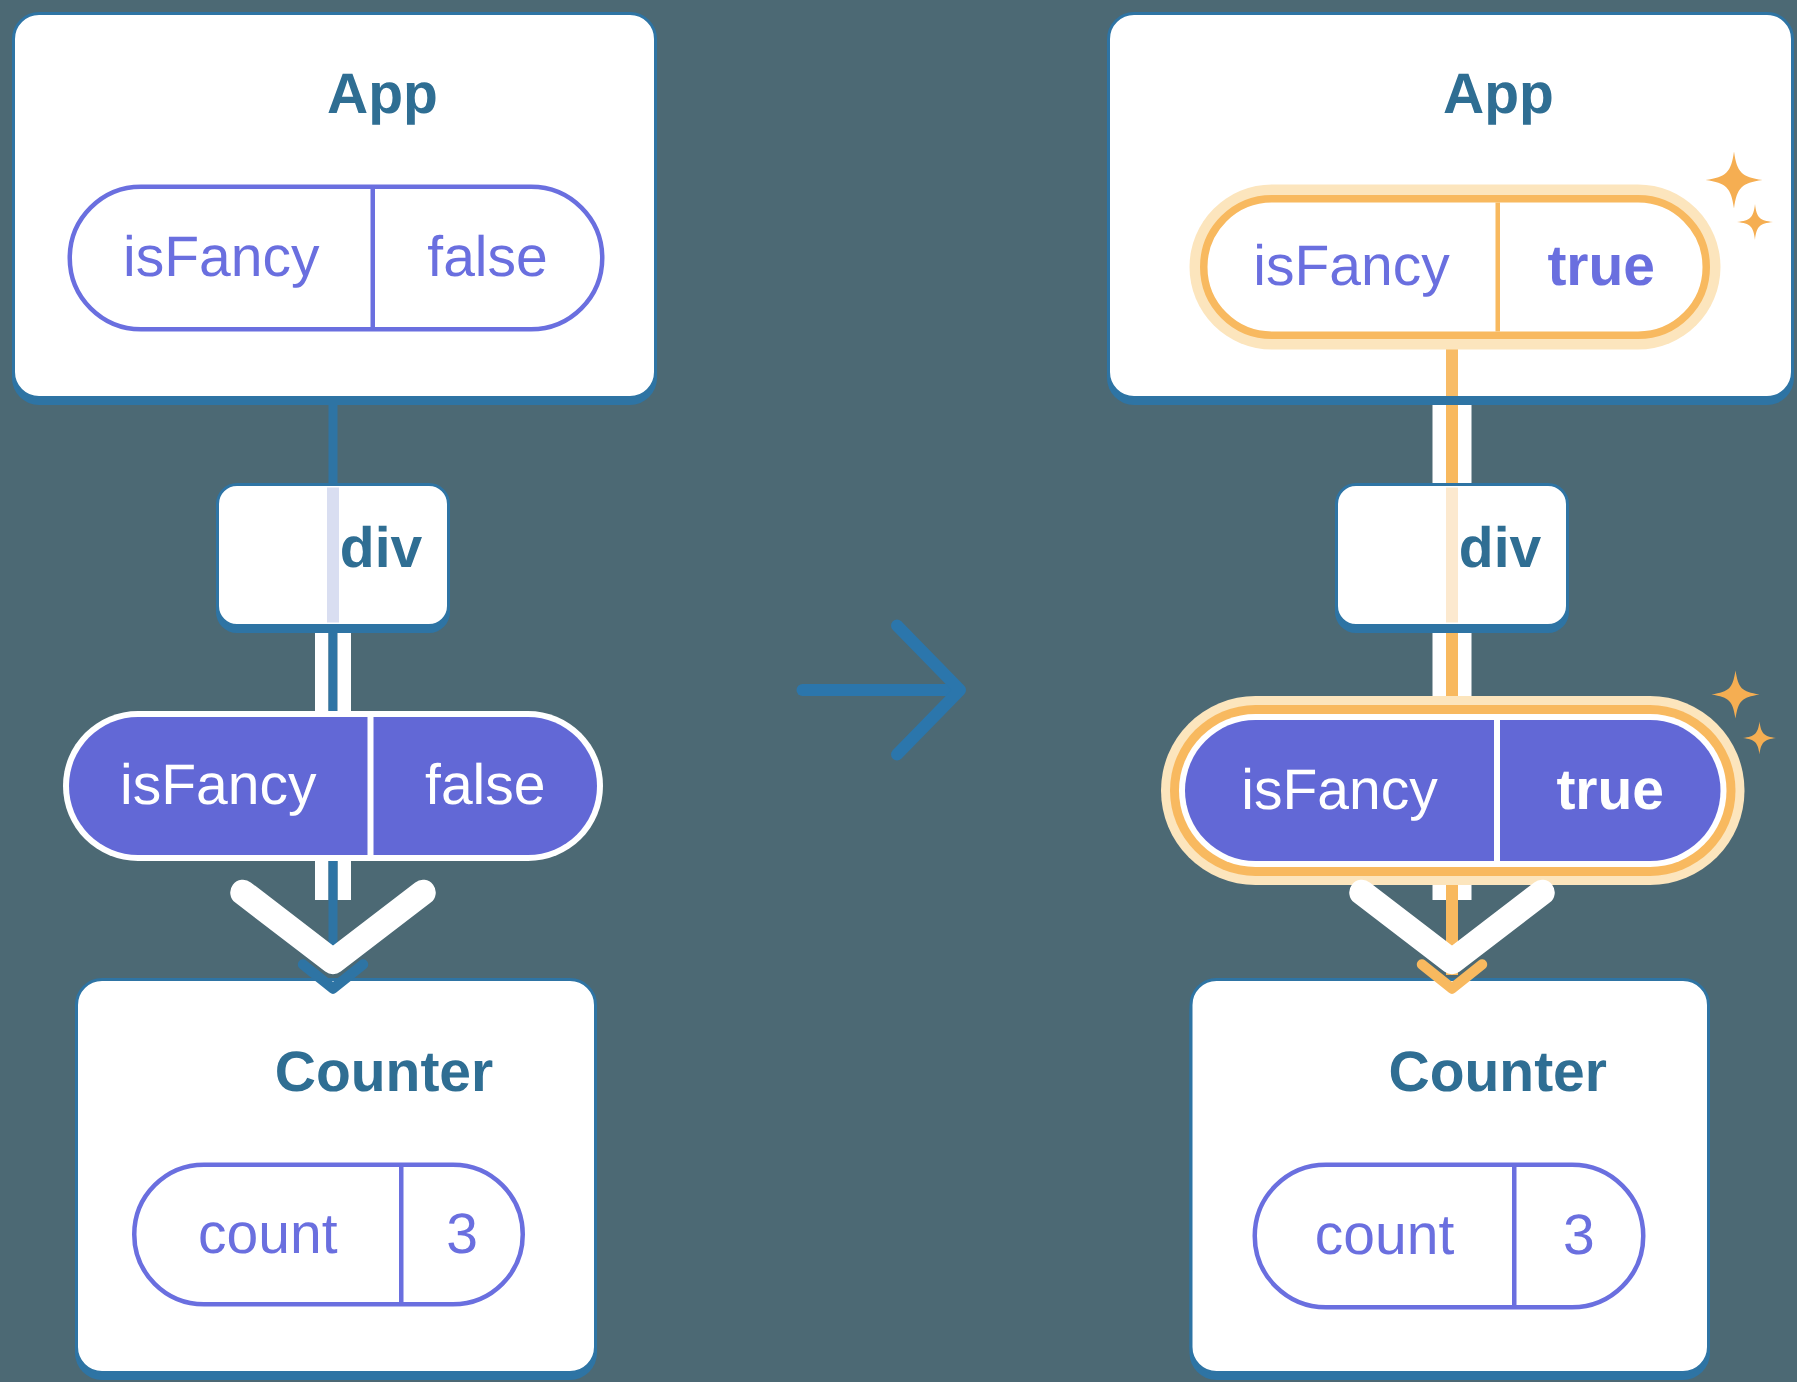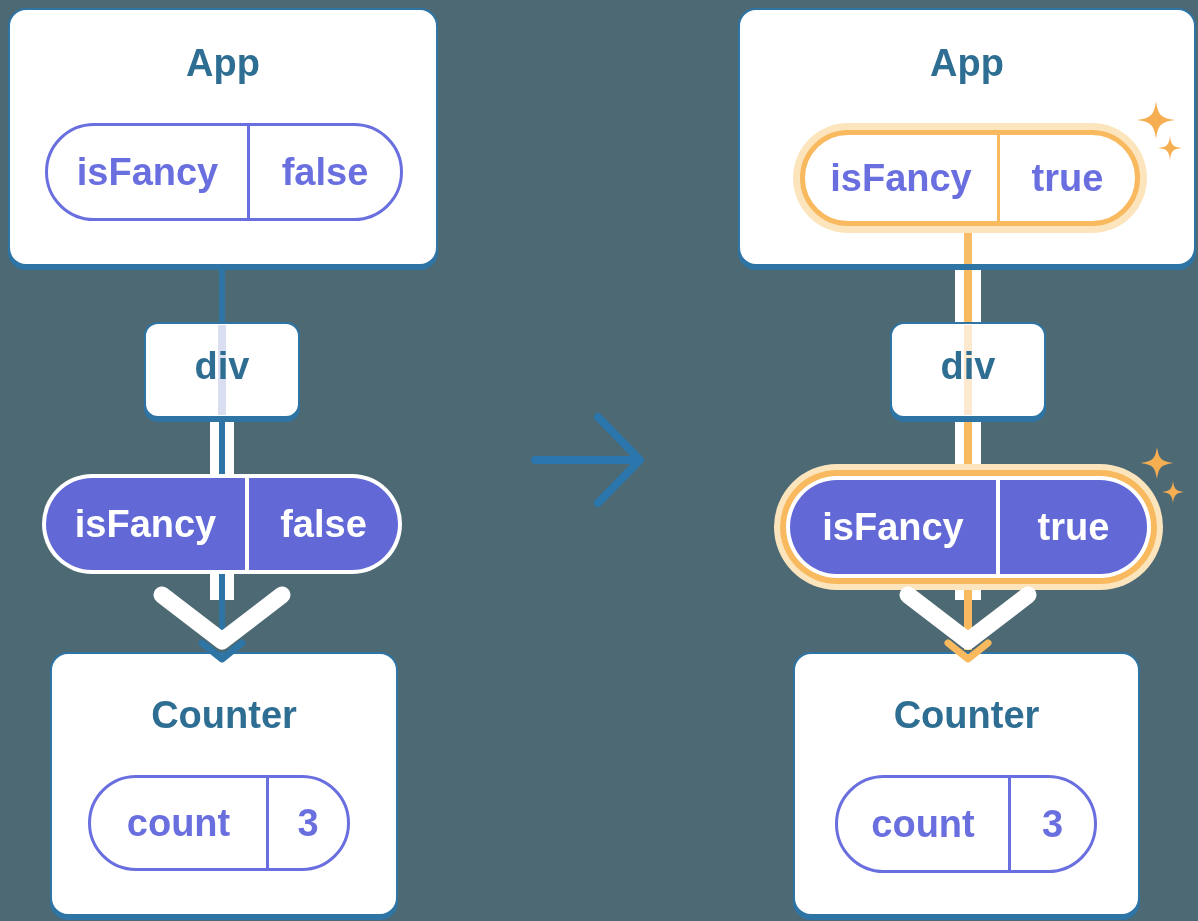--- a/index.html
+++ b/index.html
@@ -20,27 +20,27 @@
     background:var(--bg);
     font-family:"Liberation Sans","DejaVu Sans",sans-serif;
   }
   .card{
     position:absolute;background:#fff;border:2px solid var(--edge);
     border-radius:18px;box-shadow:0 4px 0 var(--edge);z-index:2;
   }
   .node{border-radius:14px;}
   .title{
     position:absolute;text-align:center;font-size:38px;font-weight:600;
-    color:var(--title);line-height:1;z-index:4;
+    color:var(--title);line-height:1;z-index:4;margin-left:32px;
   }
   .pill{
     position:absolute;display:flex;align-items:stretch;border-radius:999px;
     font-size:38px;line-height:1;z-index:4;
   }
-  .pill .cell{display:flex;align-items:center;justify-content:center;font-weight:bold;}
+  .pill .cell{display:flex;align-items:center;justify-content:center;}
   .pill-outline{background:#fff;border:3px solid var(--purple-text);color:var(--purple-text);}
   .pill-outline .cell + .cell{border-left:3px solid var(--purple-text);}
   .pill-solid{background:var(--purple);color:#fff;box-shadow:0 0 0 4px #fff;}
   .pill-solid .cell + .cell{border-left:4px solid #fff;}
   .pill-fancy-outline{
     background:#fff;border:5px solid var(--orange);color:var(--purple-text);
     box-shadow:0 0 0 7px var(--orange-light);
   }
   .pill-fancy-outline .cell + .cell{border-left:3px solid var(--orange);}
   .pill-fancy-solid{

